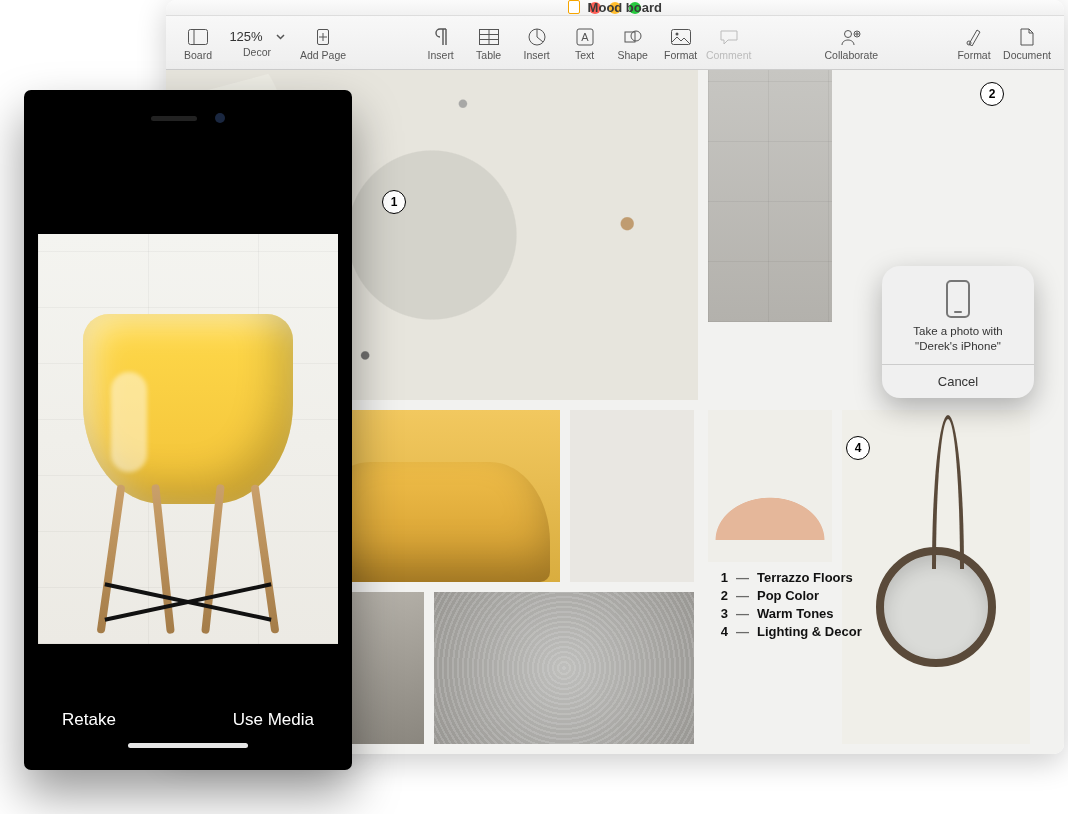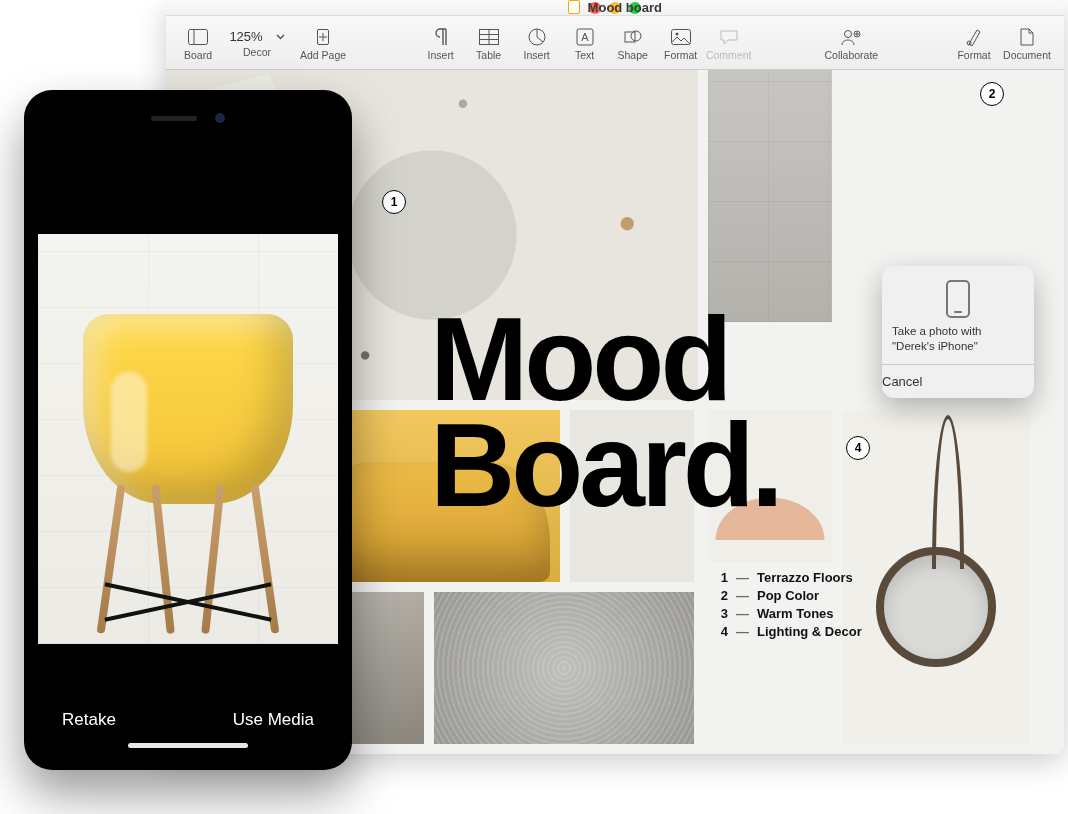--- a/index.html
+++ b/index.html
@@ -194,43 +194,43 @@
     display:flex; align-items:center; justify-content:center;
     font-size:12px; font-weight:600;
   }
 
   
   .popover {
     position:absolute;
     right: 30px; top: 196px;
     width: 152px;
     background:#f0f0f0;
-    border-radius:12px;
+    border-radius:18px;
     box-shadow: 0 10px 28px rgba(0,0,0,.28);
-    text-align:left;
+    text-align:center;
     overflow:hidden;
   }
   .popover::before{
     content:""; position:absolute; top:-8px; left:50%; transform:translateX(-50%);
     width:0;height:0; border-left:8px solid transparent; border-right:8px solid transparent;
     border-bottom:8px solid #f0f0f0;
   }
   .popover-body{ padding:14px 10px 10px;}
   .phone-glyph{ width:24px; height:38px; margin:0 auto 6px; border:2px solid #777; border-radius:5px; position:relative;}
   .phone-glyph::after{ content:""; position:absolute; bottom:3px; left:50%; transform:translateX(-50%); width:8px; height:2px; background:#777; border-radius:1px;}
   .popover-text{ font-size:11.5px; color:#333; line-height:1.3;}
   .popover-sep{ height:1px; background:#ccc;}
   .popover-btn{ padding:9px 0; font-size:13px; color:#333;}
 
   
   .iphone {
     position:absolute;
     left:24px; top:90px;
     width:328px; height:680px;
-    border-radius:28px;
+    border-radius:7px;
     background:#000;
     padding:14px;
     box-shadow: 0 24px 48px rgba(0,0,0,.4);
   }
   .iphone-screen{
     width:100%; height:100%;
     border-radius:38px;
     background:#000;
     position:relative;
     overflow:hidden;
@@ -465,24 +465,20 @@
     <div class="tile gray2"></div>
     <div class="tile armchair"></div>
     <div class="tile texture"></div>
     <div class="tile fur"></div>
     <div class="tile wires"></div>
     <div class="tile lamp"></div>
     <div class="tile mirror-tile">
       <div class="mirror"></div>
     </div>
 
-    <div class="mood-title">
-      <span>Mood</span><br>
-      <span>Board.</span>
-    </div>
 
     <div class="legend">
       <div class="legend-row">
         <span class="num">1</span>
         <span class="dash">—</span>
         <span>Terrazzo Floors</span>
       </div>
       <div class="legend-row">
         <span class="num">2</span>
         <span class="dash">—</span>

